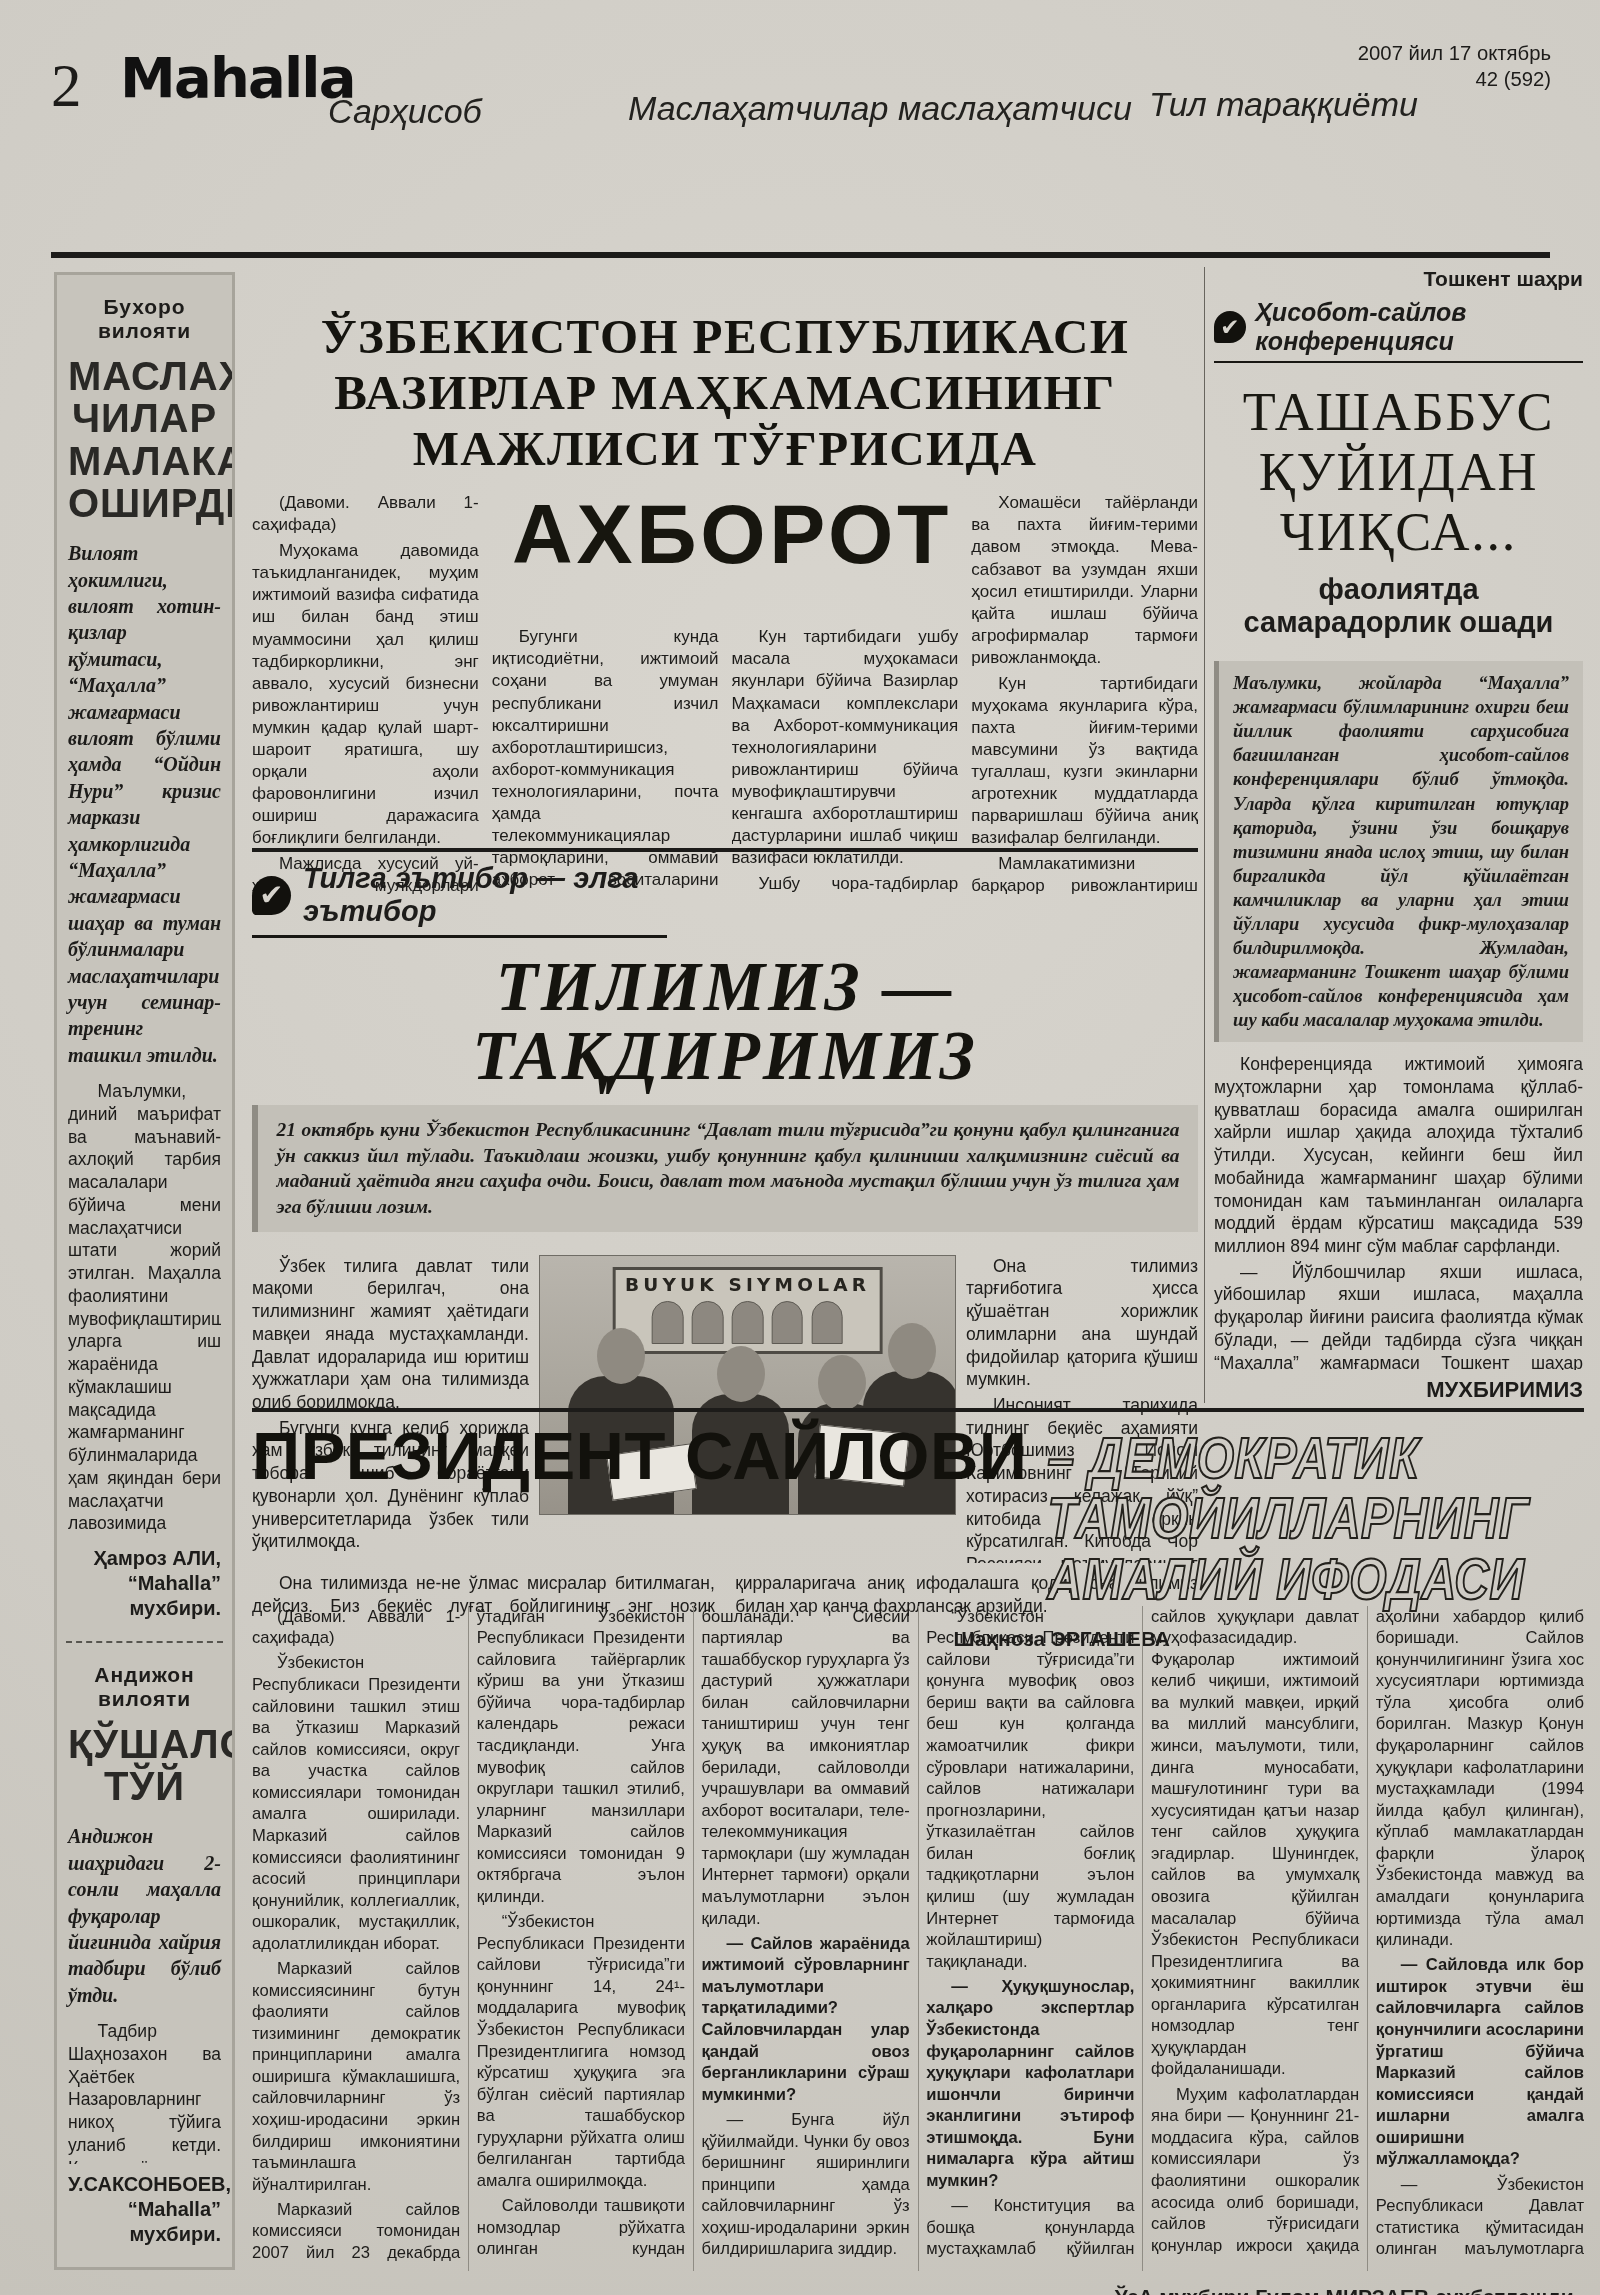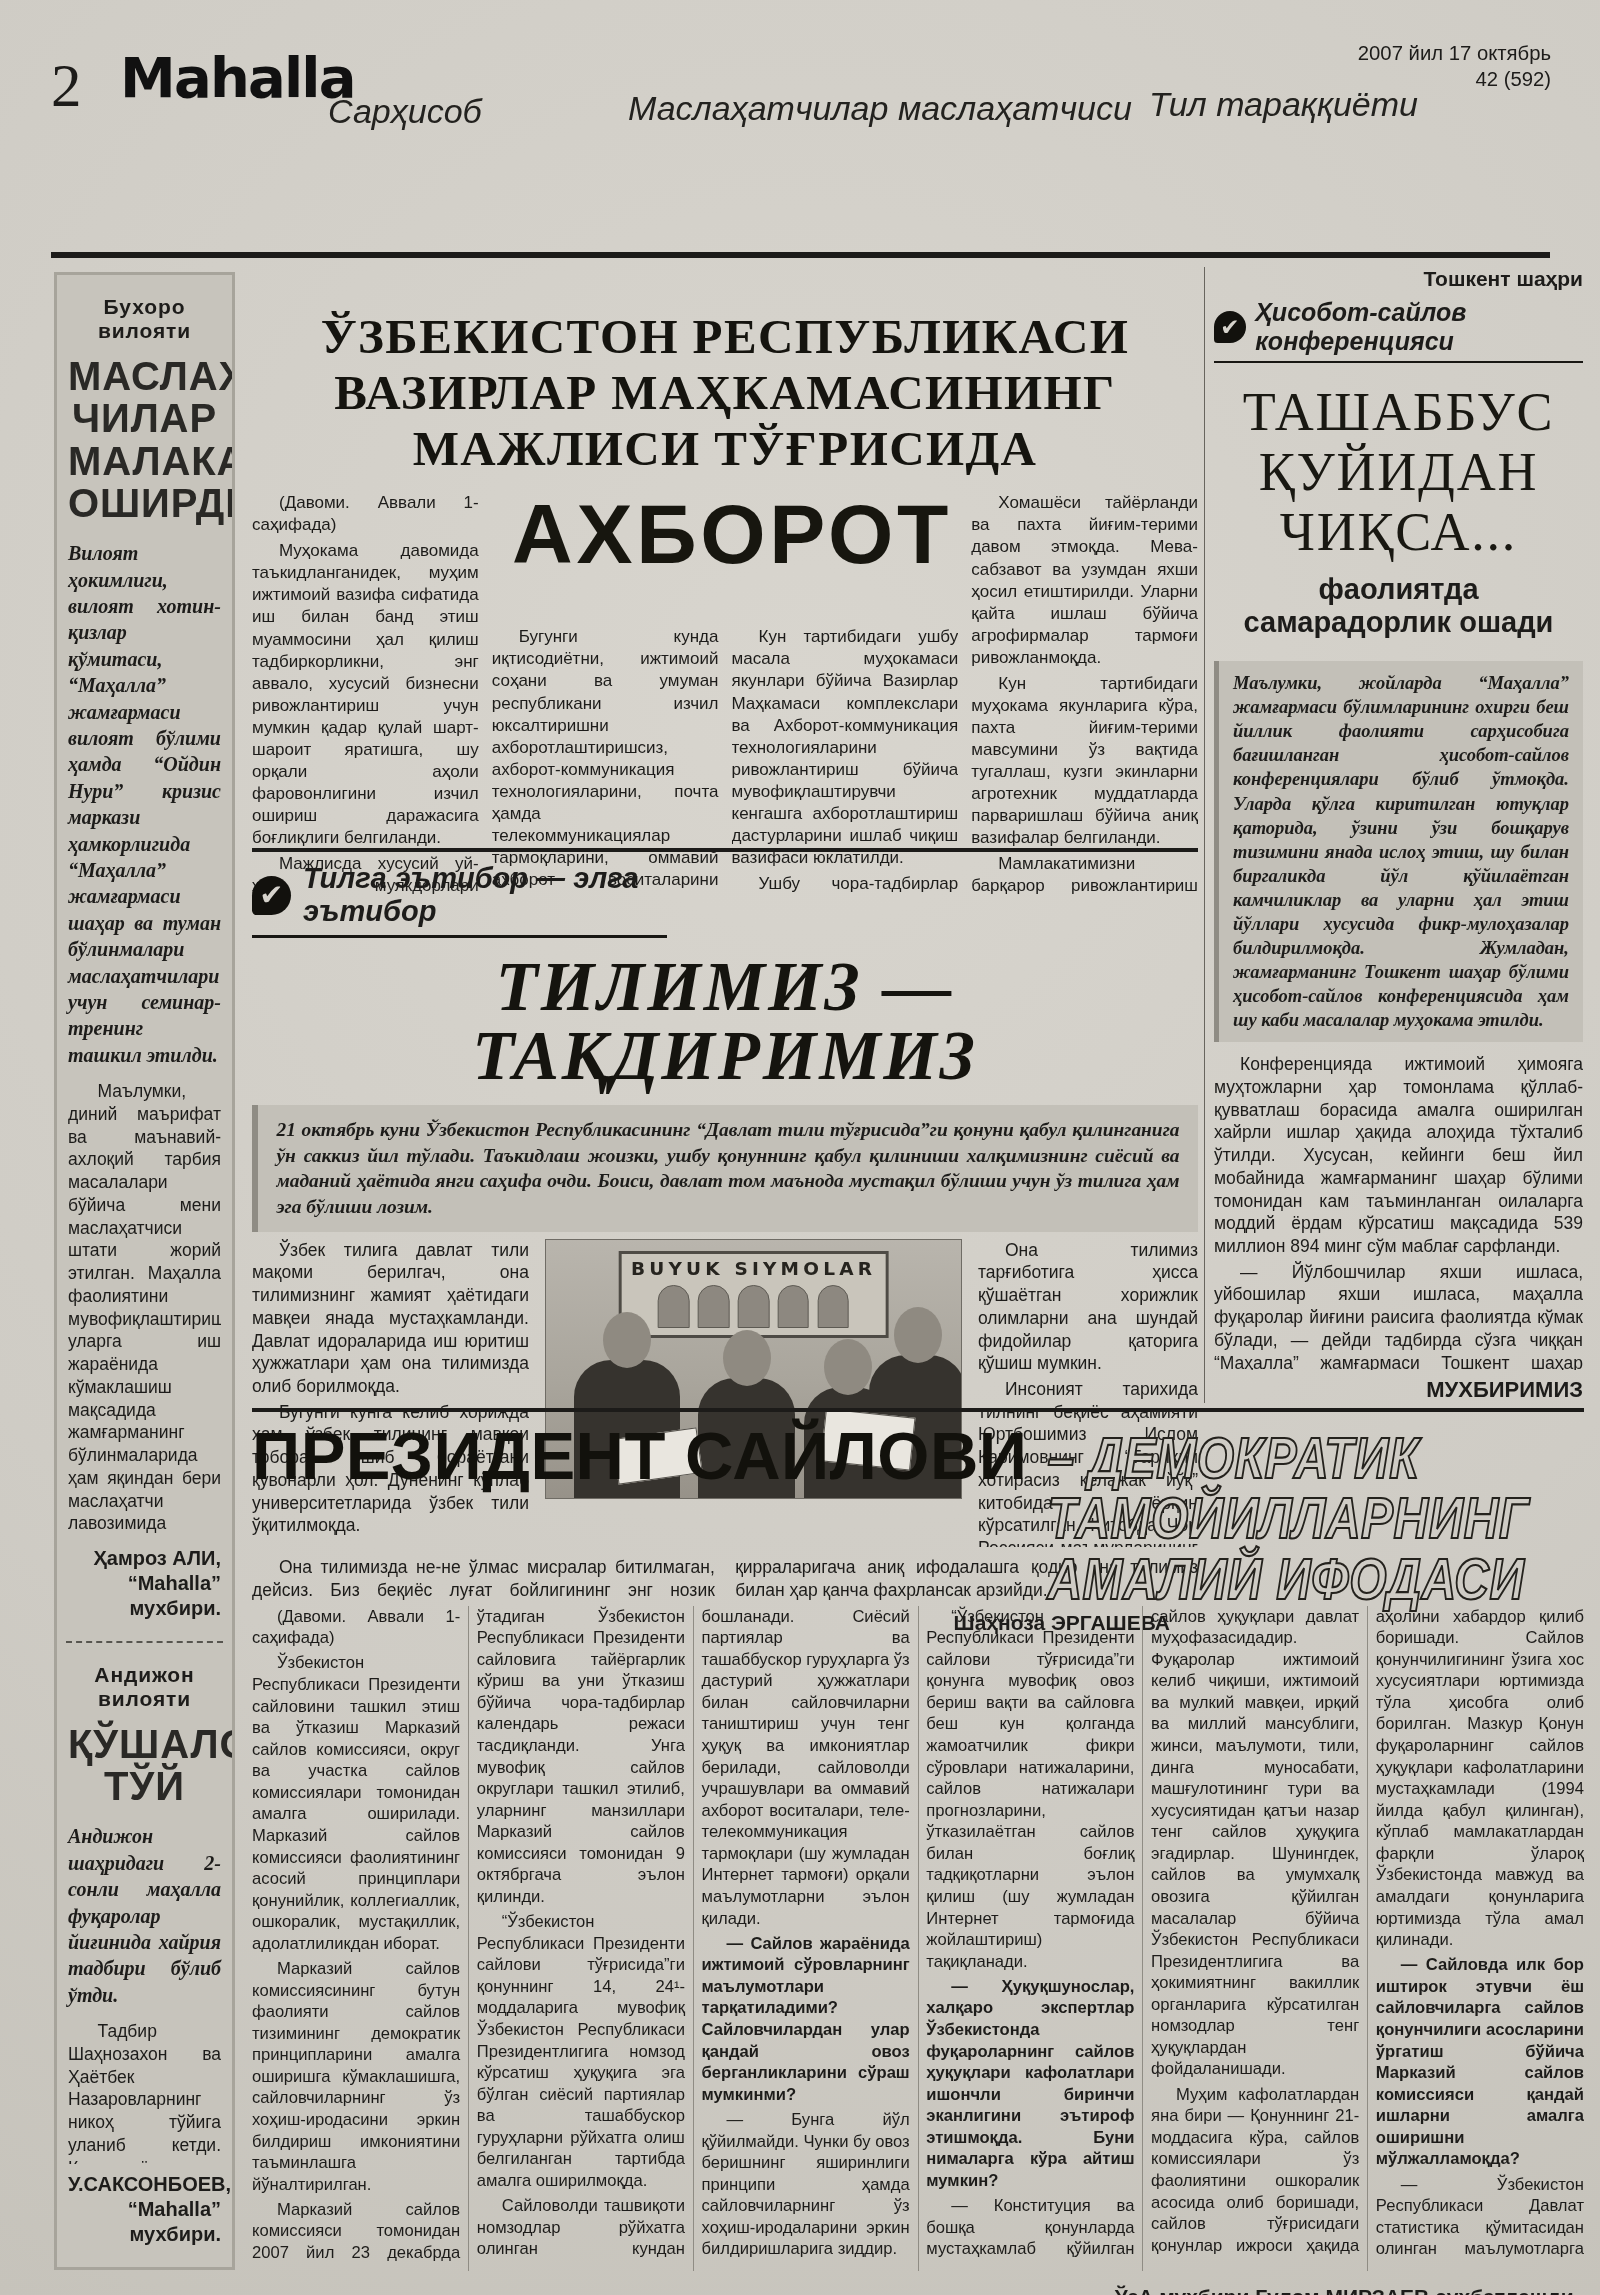--- a/index.html
+++ b/index.html
@@ -45,21 +45,21 @@
   .continued{font:italic 700 17.5px "Liberation Sans",sans-serif;margin:0 0 9.2px 0;text-align:center;}
   .r-cab{left:252px;top:848px;width:946px;height:4.2px;}
 
   
   .language{position:absolute;left:252px;top:862px;width:946px;}
   .rubric{display:flex;align-items:center;gap:12px;border-bottom:3.2px solid #181713;width:415px;padding-bottom:6.5px;}
   .check-icon{width:39px;height:39px;background:#12110d;border-radius:50% 50% 50% 12%;color:#d6d3cc;font:700 29px/39px "DejaVu Sans",sans-serif;text-align:center;flex:0 0 auto;}
   .rubric-label{font:italic 700 29px "Liberation Sans",sans-serif;}
   .lang-title{font:italic 700 69px/1 "Liberation Serif",serif;text-align:center;letter-spacing:2.8px;margin-top:15.7px;color:#15140f;}
   .lead-box{background:#c3c0b8;border-left:6.5px solid #8f8c84;margin-top:14px;padding:12px 18.5px;font:italic 700 19.4px/1.32 "Liberation Serif",serif;text-align:justify;}
-  .lang-row{display:flex;gap:16px;margin-top:7px;height:308px;}
+  .lang-row{display:flex;gap:10px;margin-top:23px;height:308px;}
   .lang-colL{width:277px;overflow:hidden;}
   .lang-colR{flex:1;overflow:hidden;}
   .lang-colL p,.lang-colR p,.lang-bottom p{font:400 17.5px/1.3 "Liberation Sans",sans-serif;text-align:justify;text-indent:27px;margin:0 0 2.8px 0;}
   .photo{position:relative;width:415px;height:258px;background:linear-gradient(180deg,#b9b5ad 0%,#a9a59c 55%,#979289 100%);border:1.4px solid #6f6c65;flex:0 0 auto;overflow:hidden;}
   .poster{position:absolute;top:11px;left:50%;transform:translateX(-50%);width:62%;background:#c9c5bb;border:3.2px solid #4e4b45;padding:4.6px 3.7px 7.4px 3.7px;text-align:center;}
   .poster-title{font:700 18.5px "DejaVu Sans",sans-serif;letter-spacing:4.2px;color:#26241f;}
   .arches{display:flex;justify-content:center;gap:8.3px;margin-top:5.5px;}
   .arch{width:29.5px;height:41px;background:#8d8880;border-radius:15.7px 15.7px 0 0;border:1.4px solid #5d5a53;}
   .person{position:absolute;bottom:0;background:#36332e;border-radius:37px 37px 0 0;}
   .person::before{content:"";position:absolute;top:-48px;left:50%;transform:translateX(-50%);width:48px;height:56px;border-radius:50%;background:#8f8a81;}

